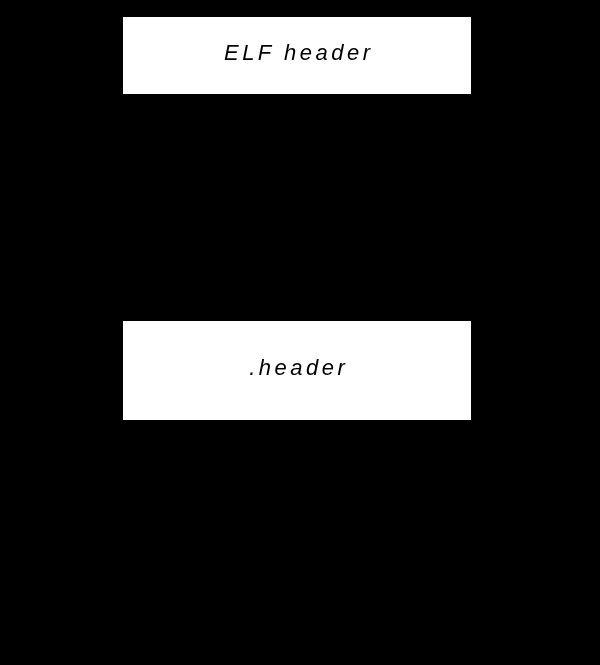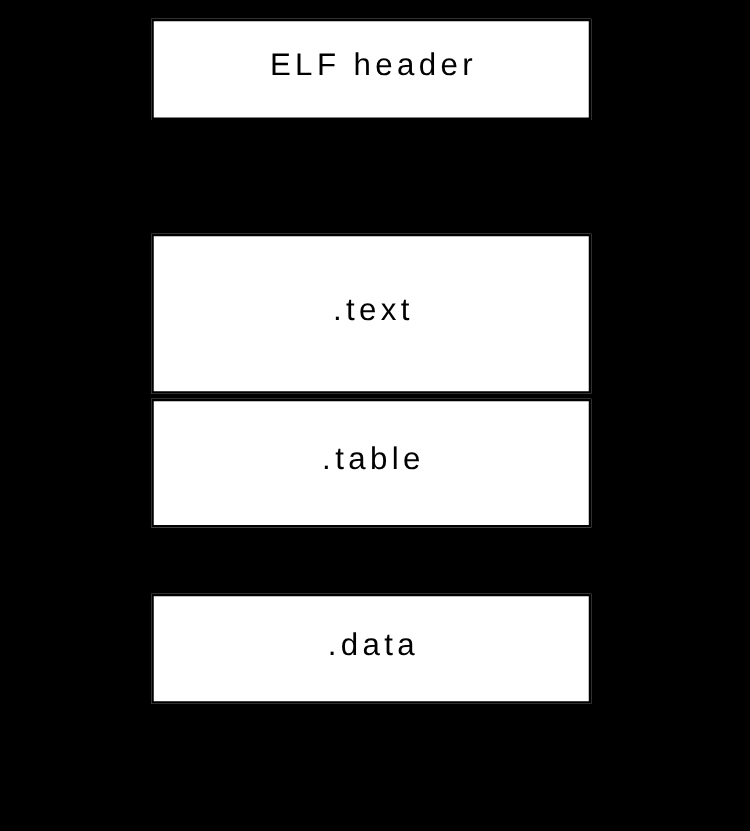--- a/index.html
+++ b/index.html
@@ -25,51 +25,46 @@
     left: 121px;
     width: 352px;
     background: var(--box-fill);
     border: 2px solid var(--box-border);
     display: flex;
     align-items: center;
     justify-content: center;
   }
   .box-label {
     color: var(--text);
-    font-size: 25px;
+    font-size: 22px;
     letter-spacing: 3.5px;
     text-indent: 3.5px; 
     white-space: nowrap;
     transform: translateY(-3px);
+    font-style: italic;
   }
   
   .box-elf-header           { top: 15px;  height: 81px;  }
   .box-program-header-table { top: 101px; height: 82px;  }
   .box-text-section         { top: 187px; height: 128px; }
   .box-rodata-section       { top: 319px; height: 103px; }
   
   .box-data-section         { top: 475px; height: 88px;  }
   .box-section-header-table { top: 567px; height: 82px;  }
 </style>
 </head>
 <body>
 
 <div class="stage">
 
   <div class="box box-elf-header">
     <span class="box-label">ELF header</span>
   </div>
 
 
-  <div class="box box-text-section">
-    <span class="box-label">.text</span>
+
+  <div class="box box-rodata-section">
+    <span class="box-label">.header</span>
   </div>
 
-  <div class="box box-rodata-section">
-    <span class="box-label">.table</span>
-  </div>
-
-  <div class="box box-data-section">
-    <span class="box-label">.data</span>
-  </div>
 
 
 </div>
 
 </body></html>

